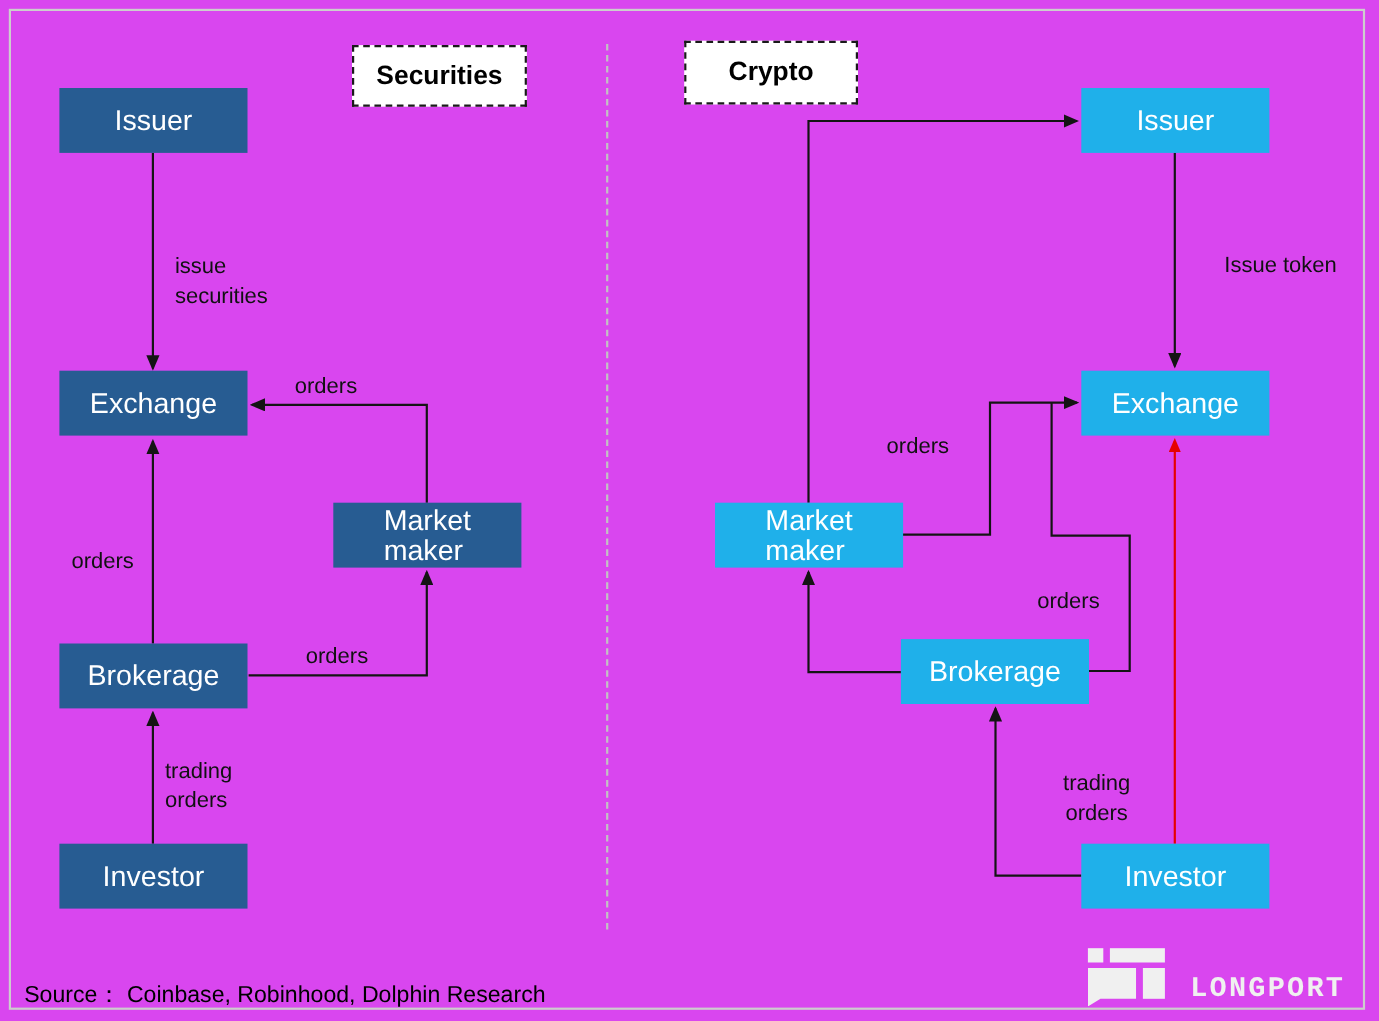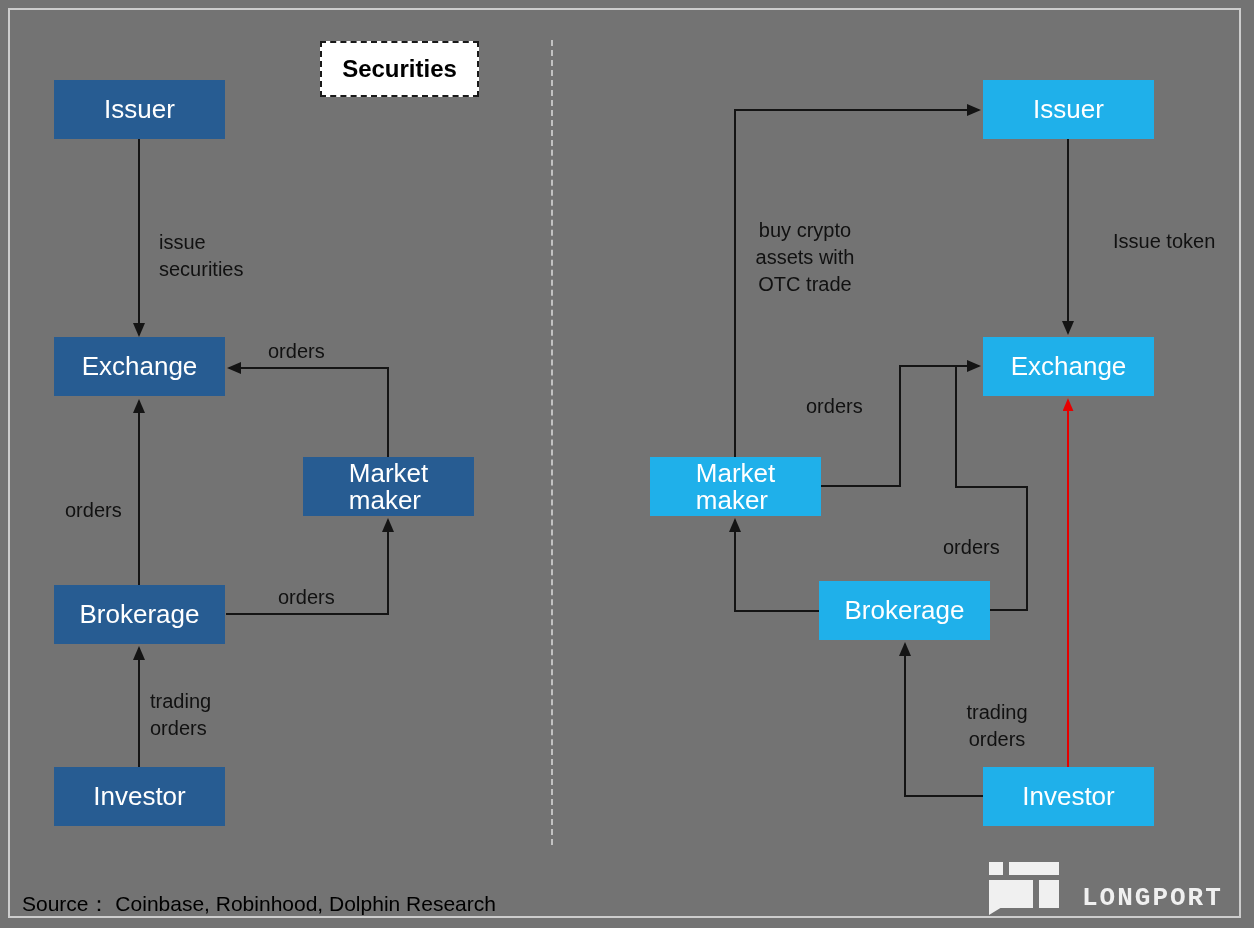--- a/index.html
+++ b/index.html
@@ -7,21 +7,21 @@
     --crypto_node:#1fb0ea;
     --connector:#141414;
     --highlight_arrow:#e60000;
     --divider:#c2c2c2;
     --frame:#cdcdcd;
     --watermark:#f0f0f0;
     --label_text:#111111;
   }
   html,body{margin:0;padding:0;background:#ffffff;}
   body{font-family:"Liberation Sans", sans-serif;}
-  .canvas{position:relative;width:1254px;height:928px;background:#737373;overflow:hidden;}
+  .canvas{position:relative;width:1254px;height:928px;background:#d946ef;overflow:hidden;}
   .frame{position:absolute;left:8px;top:8px;width:1233px;height:910px;border:2px solid var(--frame);box-sizing:border-box;}
   .wires{position:absolute;left:0;top:0;width:1254px;height:928px;}
   .node{
     position:absolute;width:171px;height:59px;
     display:flex;align-items:center;justify-content:center;
     color:#ffffff;font-size:26px;line-height:27px;text-align:left;
     white-space:pre-line;
   }
   .sec{background:var(--securities_node);}
   .cry{background:var(--crypto_node);}
@@ -74,20 +74,21 @@
     <path d="M735,457 L735,110 L979,110" fill="none" stroke="#141414" stroke-width="2" marker-end="url(#ah)"></path>
     <path d="M1068,139 L1068,333" fill="none" stroke="#141414" stroke-width="2" marker-end="url(#ah)"></path>
     <path d="M820,486 L900,486 L900,366 L979,366" fill="none" stroke="#141414" stroke-width="2" marker-end="url(#ah)"></path>
     <path d="M989,610 L1027,610 L1027,487 L956,487 L956,366" fill="none" stroke="#141414" stroke-width="2"></path>
     <path d="M1068,767 L1068,401" fill="none" stroke="#e60000" stroke-width="2" marker-end="url(#ahr)"></path>
     <path d="M983,796 L905,796 L905,644" fill="none" stroke="#141414" stroke-width="2" marker-end="url(#ah)"></path>
     <path d="M819,611 L735,611 L735,520" fill="none" stroke="#141414" stroke-width="2" marker-end="url(#ah)"></path>
   </svg>
 
   <div class="panel-title" style="left:320px;top:41px;width:159px;height:56px;">Securities</div>
+  <div class="panel-title" style="left:622px;top:37px;width:158px;height:58px;">Crypto</div>
 
   <div class="divider"></div>
 
   <div class="node sec" style="left:54px;top:80px;">Issuer</div>
   <div class="node sec" style="left:54px;top:337px;">Exchange</div>
   <div class="node sec" style="left:303px;top:457px;">Market
 maker</div>
   <div class="node sec" style="left:54px;top:585px;">Brokerage</div>
   <div class="node sec" style="left:54px;top:767px;">Investor</div>
 
@@ -99,23 +100,20 @@
   <div class="lbl" style="left:150px;top:688px;">trading
 orders</div>
 
   <div class="node cry" style="left:983px;top:80px;">Issuer</div>
   <div class="node cry" style="left:983px;top:337px;">Exchange</div>
   <div class="node cry" style="left:650px;top:457px;">Market
 maker</div>
   <div class="node cry" style="left:819px;top:581px;">Brokerage</div>
   <div class="node cry" style="left:983px;top:767px;">Investor</div>
 
-  <div class="lbl center" style="left:742px;top:217px;width:126px;">buy crypto
-assets with
-OTC trade</div>
   <div class="lbl" style="left:1113px;top:228px;">Issue token</div>
   <div class="lbl" style="left:806px;top:393px;">orders</div>
   <div class="lbl" style="left:943px;top:534px;">orders</div>
   <div class="lbl center" style="left:947px;top:699px;width:100px;">trading
 orders</div>
 
   <div class="source">Source： Coinbase, Robinhood, Dolphin Research</div>
 
   <div>
     <div class="wm-block wm-sq"></div>

